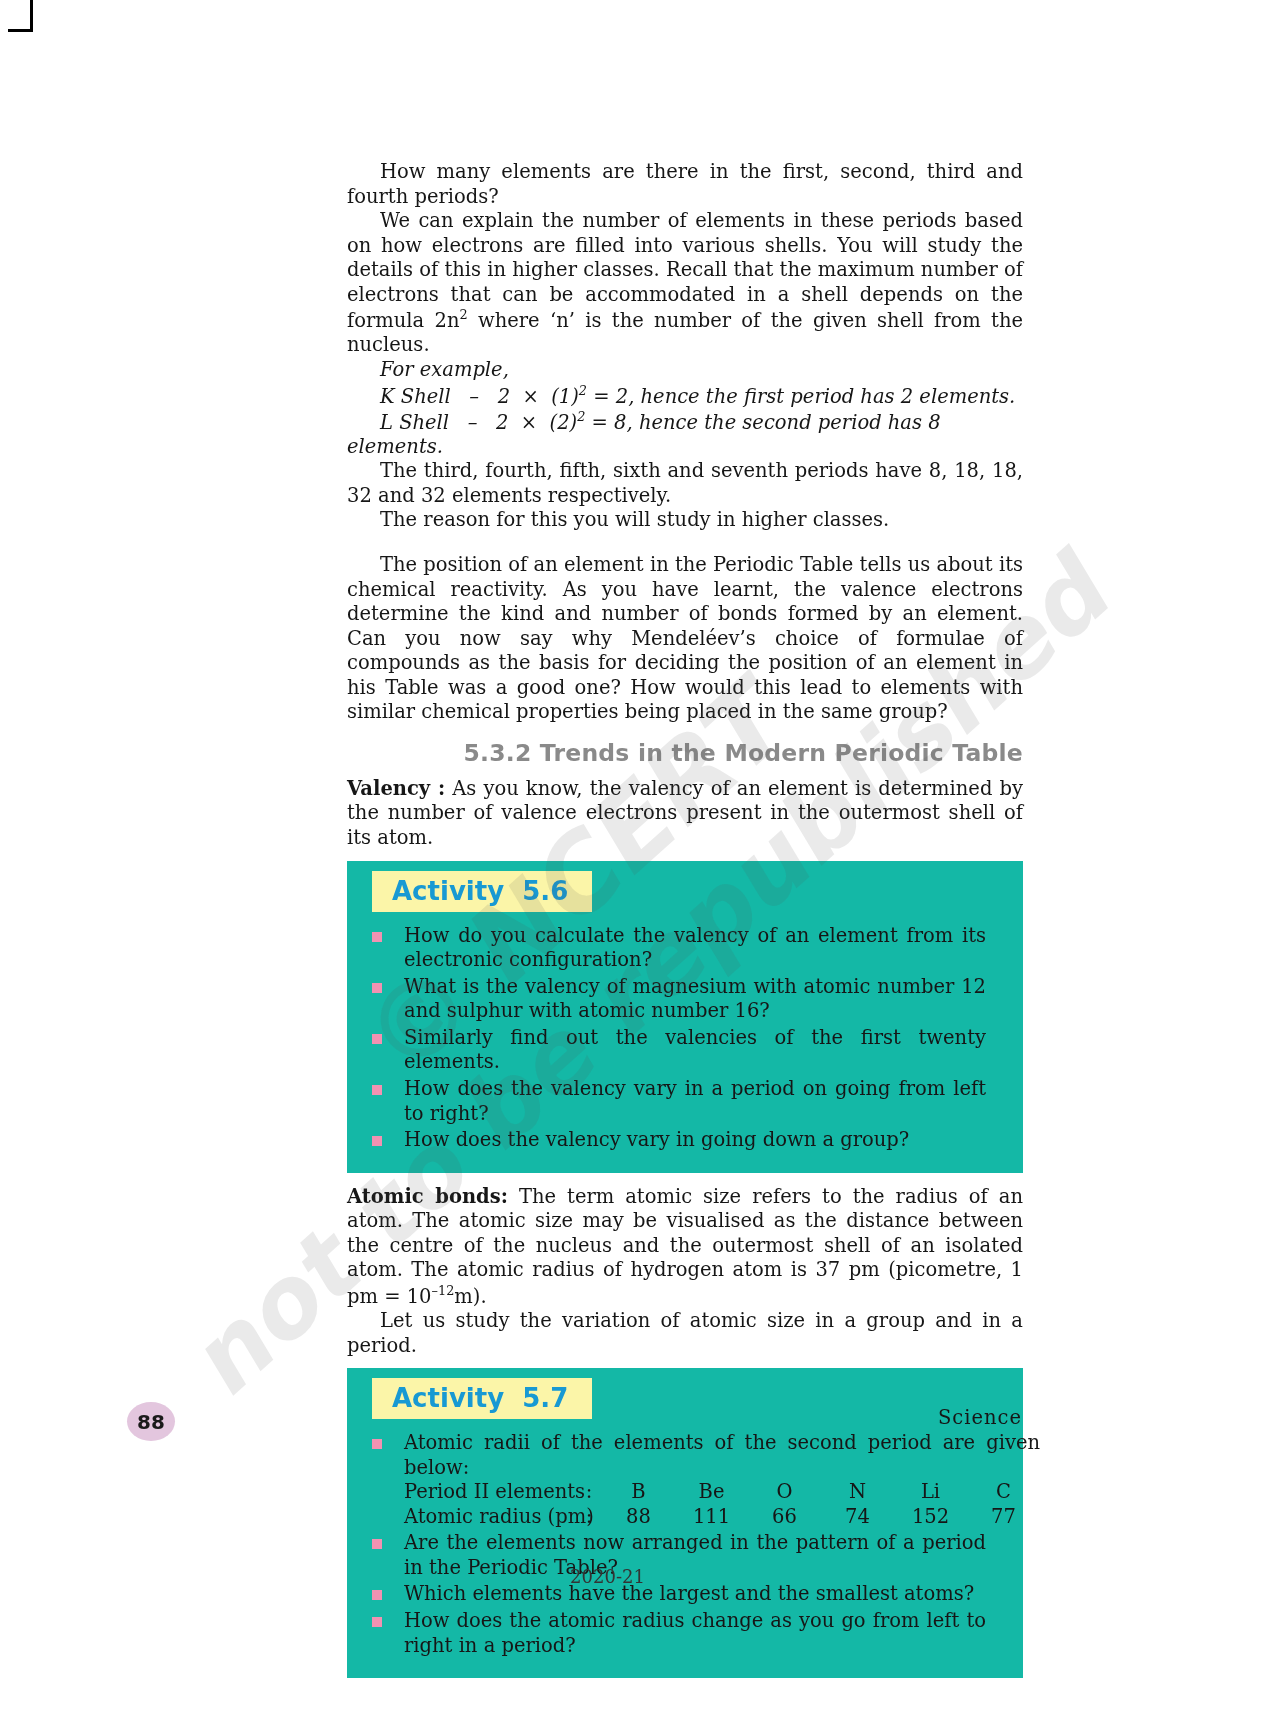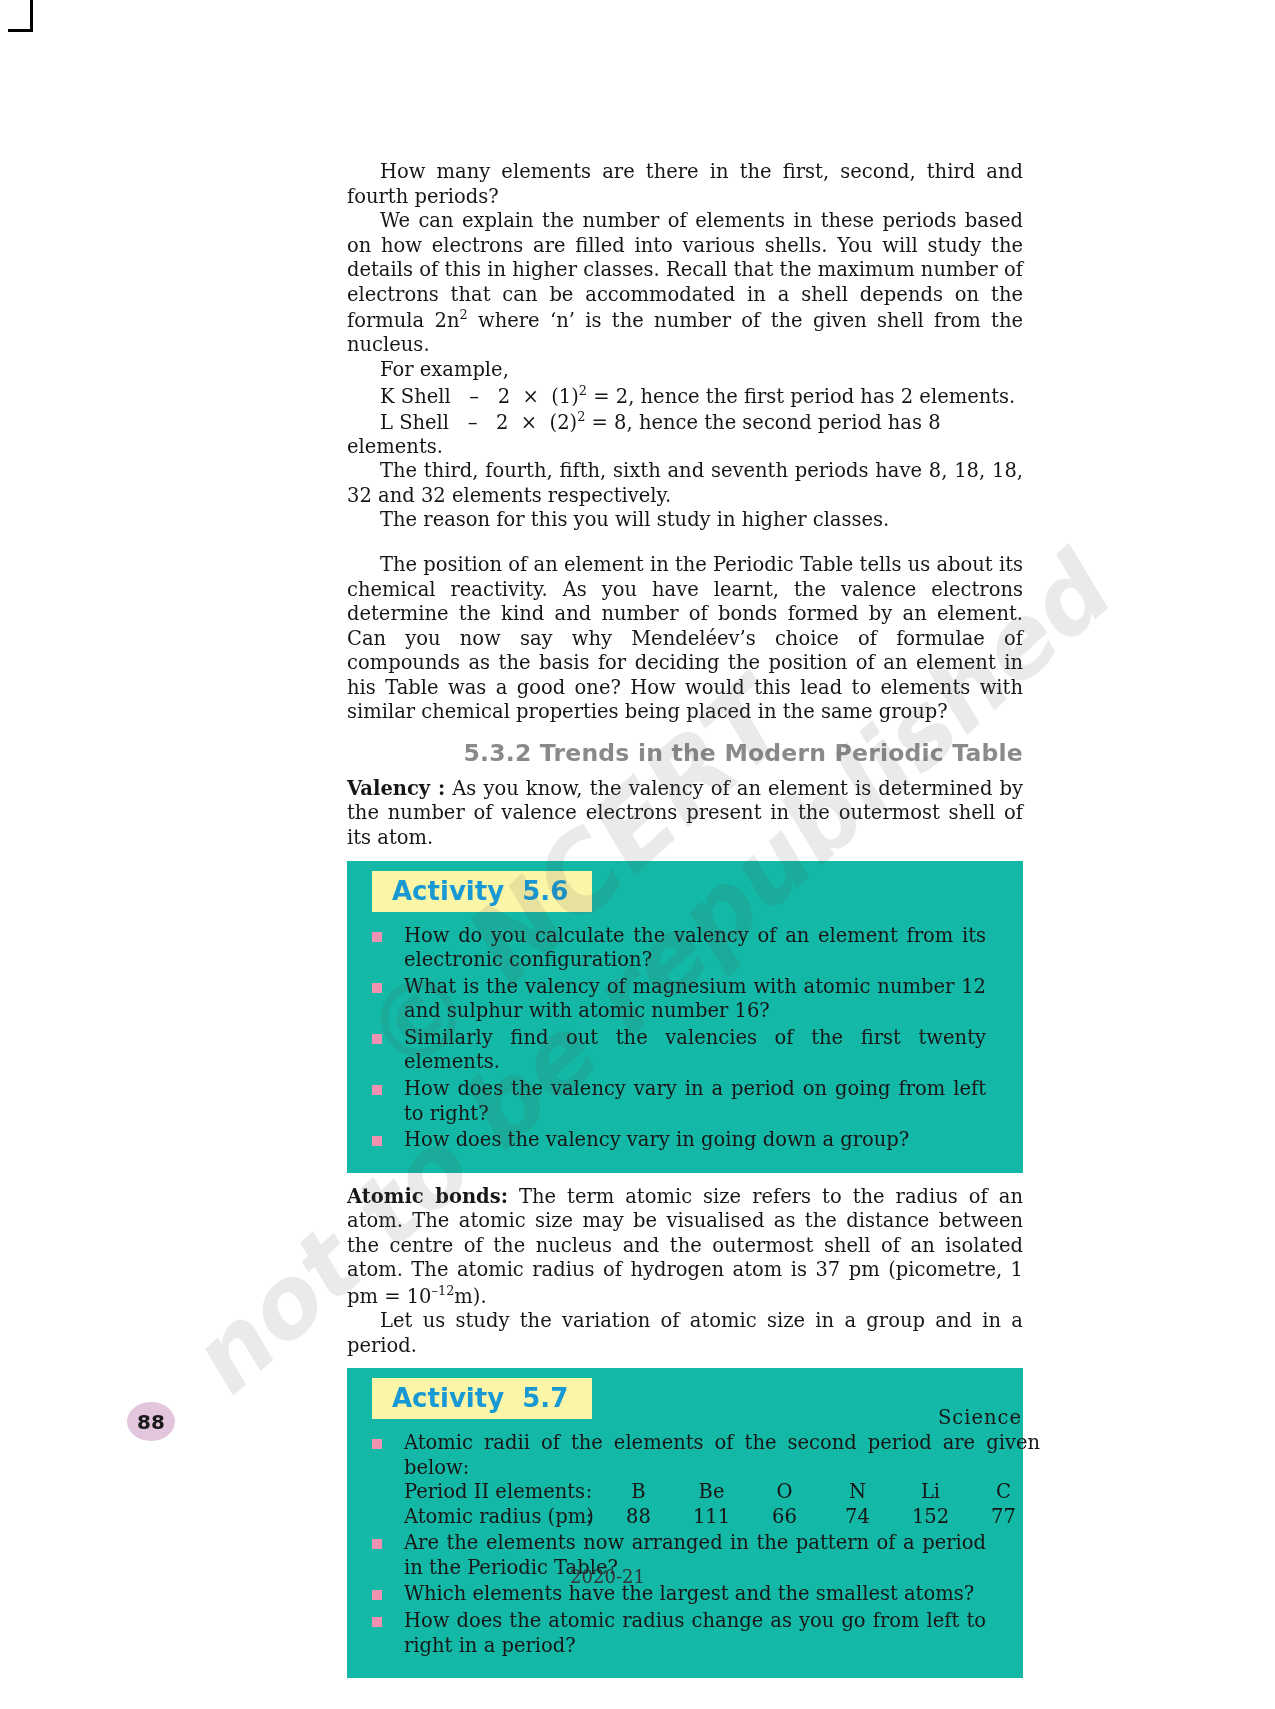--- a/index.html
+++ b/index.html
@@ -16,21 +16,21 @@
     font-family:"DejaVu Sans", sans-serif; font-style:italic; font-weight:bold;
     white-space:nowrap; pointer-events:none; z-index:5;
   }
   .wm1 { left:340px; top:1010px; font-size:105px; transform:rotate(-42deg); transform-origin:0 0; }
   .wm2 { left:170px; top:1330px; font-size:98px;  transform:rotate(-42deg); transform-origin:0 0; }
   .content { position:absolute; left:347px; top:160px; width:676px; z-index:2; }
   .para {
     margin:0; font-size:19.5px; line-height:1.26; text-align:justify;
   }
   .indent { text-indent:33px; }
-  .preline { white-space:pre-wrap; text-align:left; }
+  .preline { white-space:pre-wrap; text-align:left;font-style:italic; }
   .gap-top { margin-top:20px; }
   .section-heading {
     margin:14px 0 10px 0; font-family:"DejaVu Sans", sans-serif;
     font-weight:bold; color:#8a8a8a; font-size:23.5px; letter-spacing:0.2px;
     text-align:right;
   }
   .lead-bold { font-weight:bold; }
   .activity-box {
     background:#14b8a6; margin-top:10px; padding:10px 37px 18px 25px;
   }

